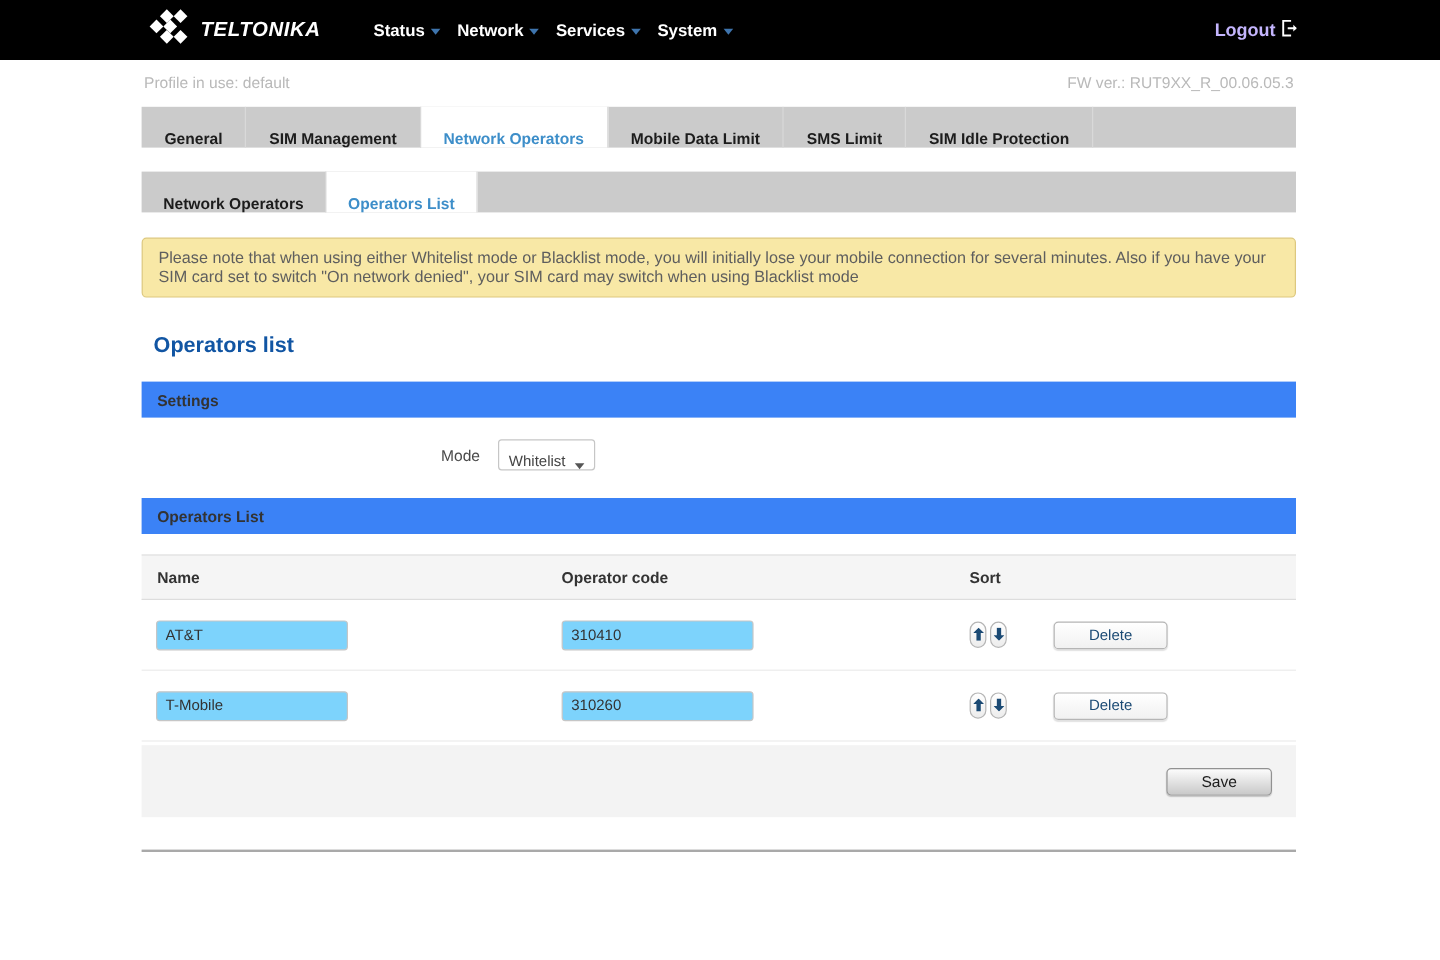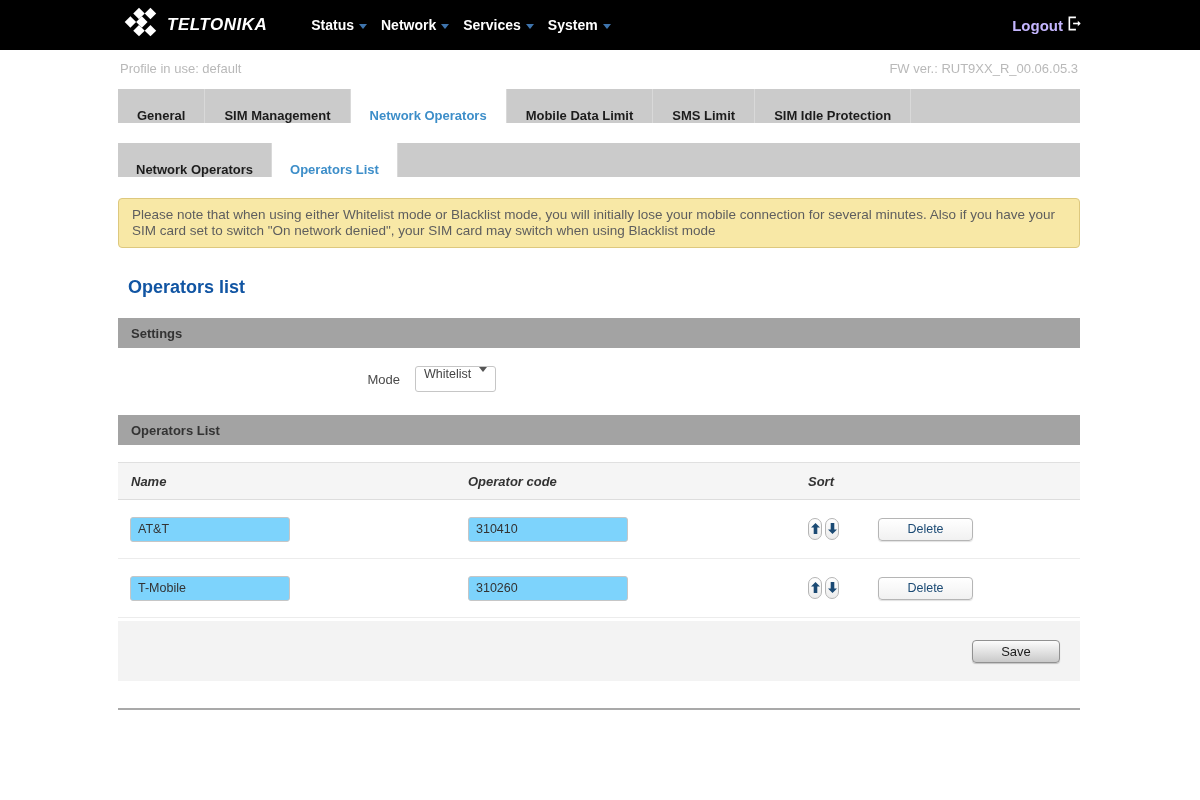--- a/index.html
+++ b/index.html
@@ -25,38 +25,38 @@
   .tabbar { background:#cbcbcb; display:flex; height:34px; }
   .tab { padding:0 19px; display:flex; align-items:flex-end; font-size:13px; font-weight:bold; color:#1c1c1c; border-right:1px solid #d9d9d9; cursor:pointer; white-space:nowrap; }
   .tab[data-active="true"] { background:#fff; color:var(--accent); }
   .sub-tabs { margin-top:20px; }
   .sub-tabs .tab { padding:0 18px; }
 
   .notice { margin-top:21px; background:var(--notice_bg); border:1px solid var(--notice_border); border-radius:4px; padding:8px 13px; font-size:13.5px; color:#5e5e5e; line-height:16px; }
 
   .page-title { margin:29px 0 0 10px; font-size:18px; font-weight:bold; color:var(--title_blue); }
 
-  .section-bar { height:30px; background:#a3a3a3; display:flex; align-items:center; padding-left:13px; font-weight:bold; font-size:13px; color:#333; }
+  .section-bar { height:30px; background:#3b82f6; display:flex; align-items:center; padding-left:13px; font-weight:bold; font-size:13px; color:#333; }
   .section-settings { margin-top:20px; }
   .section-operators { margin-top:23px; }
 
   .form-row { display:flex; align-items:center; }
   .row-enable { margin-top:14px; }
   .row-mode { margin-top:18px; }
   .form-label { width:297px; text-align:right; padding-right:15px; font-size:13px; color:#4a4a4a; }
 
   .checkbox { width:15px; height:15px; border:1px solid #b0b0b0; border-radius:3px; background:#fff; position:relative; cursor:pointer; display:inline-block; }
   .checkbox[data-checked="true"]::after { content:"\2714"; position:absolute; top:-2px; left:1px; font-size:13px; color:#333; }
 
-  .select-box { width:81px; height:26px; border:1px solid #c6c6c6; border-radius:3px; display:flex; align-items:flex-start; justify-content:space-between; padding:0 8px; font-size:12.5px; color:#444; background:#fff; cursor:pointer; }
+  .select-box { width:81px; height:26px; border:1px solid #c6c6c6; border-radius:3px; display:flex; align-items:flex-end; justify-content:space-between; padding:0 8px; font-size:12.5px; color:#444; background:#fff; cursor:pointer; }
   .select-caret { width:0; height:0; border-left:4px solid transparent; border-right:4px solid transparent; border-top:5px solid #555; }
 
   
   .t-row { display:grid; grid-template-columns:350px 340px 70px 1fr; align-items:center; }
-  .t-head { margin-top:17px; background:#f5f5f5; height:38px; border-top:1px solid #e0e0e0; border-bottom:1px solid #dddddd; font-weight:bold; font-size:13px; color:#333;font-style:italic; }
+  .t-head { margin-top:17px; background:#f5f5f5; height:38px; border-top:1px solid #e0e0e0; border-bottom:1px solid #dddddd; font-weight:bold; font-size:13px; color:#333; }
   .cell-first { padding-left:13px; }
   .t-body-row { height:59px; border-bottom:1px solid #ececec; }
   .t-body-row .cell-first { padding-left:12px; }
 
   input.txt { width:160px; height:25px; border:1px solid #c6c6c6; border-radius:3px; padding:0 7px; font-size:12.5px; color:#333; font-family:inherit; background:#7dd3fc; }
 
   .sort-cell { display:flex; gap:3px; }
   .sort-btn { width:14px; height:22px; border:1px solid #b5b5b5; border-radius:7px; background:linear-gradient(#ffffff,#ececec); display:flex; align-items:center; justify-content:center; padding:0; cursor:pointer; }
 
   .btn { border:1px solid #b5b5b5; border-radius:4px; background:linear-gradient(#ffffff,#f1f1f1); color:var(--navy); font-size:12.5px; height:23px; cursor:pointer; font-family:inherit; box-shadow:0 1px 1px rgba(0,0,0,0.12); }

